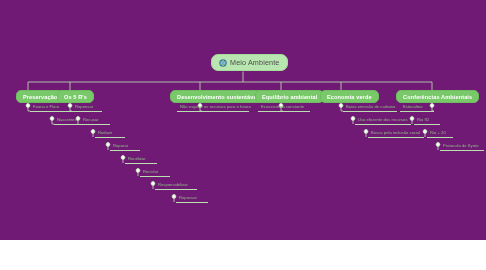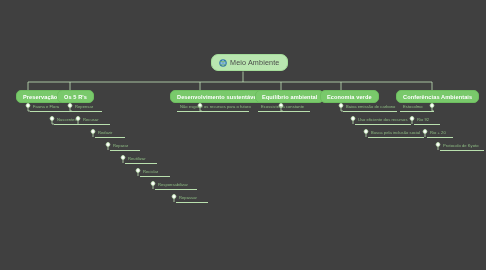--- a/index.html
+++ b/index.html
@@ -3,22 +3,22 @@
 <meta charset="utf-8">
 <style>
   html, body {
     margin: 0;
     padding: 0;
     background: #ffffff;
   }
   #canvas {
     position: relative;
     width: 486px;
-    height: 270px;
-    background: #404040;
+    height: 240px;
+    background: #701a75;
     font-family: "Liberation Sans", sans-serif;
     overflow: hidden;
   }
   svg.edges {
     position: absolute;
     left: 0;
     top: 0;
     width: 486px;
     height: 270px;
     pointer-events: none;

